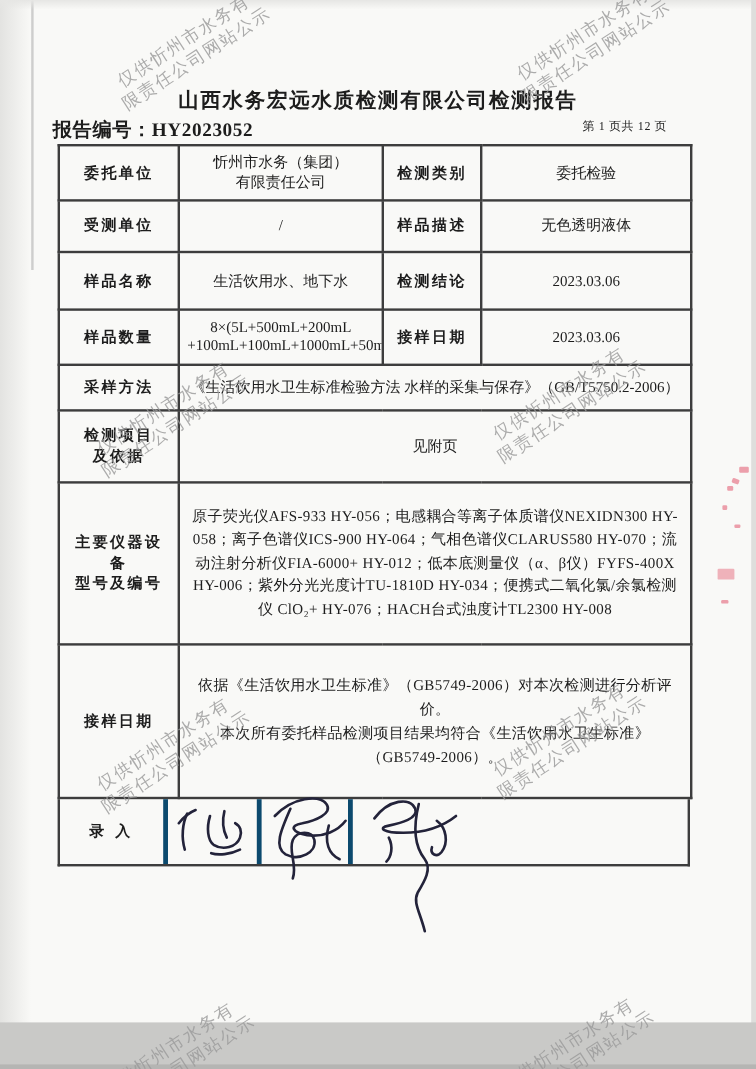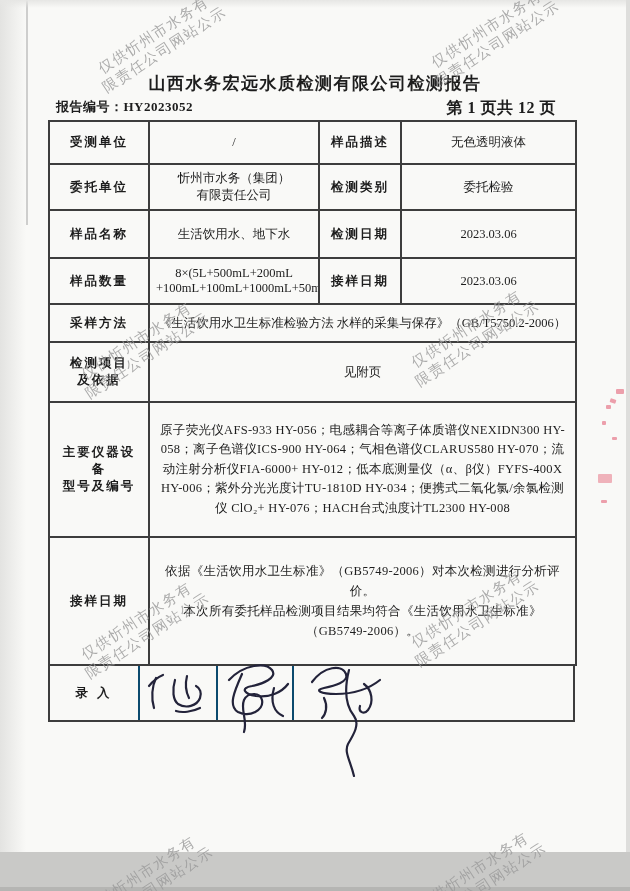--- a/index.html
+++ b/index.html
@@ -15,22 +15,22 @@
   .edge-top    { position:absolute; left:0; top:0; width:630px; height:8px;
                  background:linear-gradient(#e6e6e4,rgba(246,246,244,0)); }
   .edge-right  { position:absolute; right:0; top:0; width:4px; height:891px; background:#dededc; }
   .band-bottom { position:absolute; left:0; top:852px; width:630px; height:39px; background:#c9c9c7; }
   .band-bottom-dark { position:absolute; left:0; top:887px; width:630px; height:4px; background:#b5b5b3; }
 
   .title {
     position:absolute; left:0; top:72px; width:100%; text-align:center;
     font-size:17px; font-weight:700; letter-spacing:1.5px;
   }
-  .meta-left  { position:absolute; left:56px;  top:98px; font-size:13px; font-weight:700; letter-spacing:.5px; }
-  .meta-right { position:absolute; right:74px; top:98px; font-size:16px; font-weight:700; letter-spacing:.5px; }
+  .meta-left  { position:absolute; left:44px;  top:98px; font-size:16px; font-weight:700; letter-spacing:.5px; }
+  .meta-right { position:absolute; right:74px; top:98px; font-size:10px; font-weight:400; letter-spacing:.5px; }
 
   .tblwrap { position:absolute; left:48px; top:120px; width:527px; }
   table.tbl { border-collapse:collapse; table-layout:fixed; width:527px; }
   table.tbl td {
     border:2px solid #3d3d3d; vertical-align:middle; text-align:center;
     font-size:12.5px; padding:2px 6px; overflow:hidden;
   }
   td.lab { font-weight:700; letter-spacing:2px; }
   .pre   { white-space:pre-line; }
   td.paragraph {
@@ -40,21 +40,21 @@
   td.conclusion {
     text-align:left; vertical-align:middle; padding:6px 11px; font-size:12.5px;
     line-height:20px; letter-spacing:.3px;
   }
   
   .sigrow {
     display:flex; width:523px; height:54px;
     border:2px solid #3d3d3d; border-top:0;
   }
   .sigrow .cell {
-    position:relative; border-right:2px solid #0c4a6e; height:100%;
+    position:relative; border-right:4px solid #0c4a6e; height:100%;
     display:flex; align-items:center; justify-content:center;
     font-size:12.5px; font-weight:700; letter-spacing:3px; box-sizing:border-box;
   }
   .sigrow .cell:last-child { border-right:0; }
   .sigrow .sigcell { overflow:visible; }
   .sig-svg { position:absolute; overflow:visible; }
   .sig-svg path { fill:none; stroke:#23233a; stroke-width:2.2; stroke-linecap:round; stroke-linejoin:round; }
 
   
   .wm {
@@ -86,37 +86,37 @@
 
   <div class="tblwrap">
     <table class="tbl">
       <colgroup>
           <col style="width:100px">
           <col style="width:170px">
           <col style="width:82px">
           <col style="width:175px">
         </colgroup>
       <tbody>
-          <tr style="height:43px">
-        <td class="lab">受测单位</td>
-        <td>/</td>
-        <td class="lab">样品描述</td>
-        <td>无色透明液体</td>
-      </tr>
-      <tr style="height:46px">
+          <tr style="height:46px">
         <td class="lab">委托单位</td>
         <td class="pre">忻州市水务（集团）
 有限责任公司</td>
         <td class="lab">检测类别</td>
         <td>委托检验</td>
       </tr>
+      <tr style="height:43px">
+        <td class="lab">受测单位</td>
+        <td>/</td>
+        <td class="lab">样品描述</td>
+        <td>无色透明液体</td>
+      </tr>
       <tr style="height:48px">
         <td class="lab">样品名称</td>
         <td>生活饮用水、地下水</td>
-        <td class="lab">检测日期</td>
+        <td class="lab">检测结论</td>
         <td>2023.03.06</td>
       </tr>
       <tr style="height:46px">
         <td class="lab">样品数量</td>
         <td class="pre">8×(5L+500mL+200mL
 +100mL+100mL+1000mL+50mL)</td>
         <td class="lab">接样日期</td>
         <td>2023.03.06</td>
       </tr>
       <tr style="height:38px">

